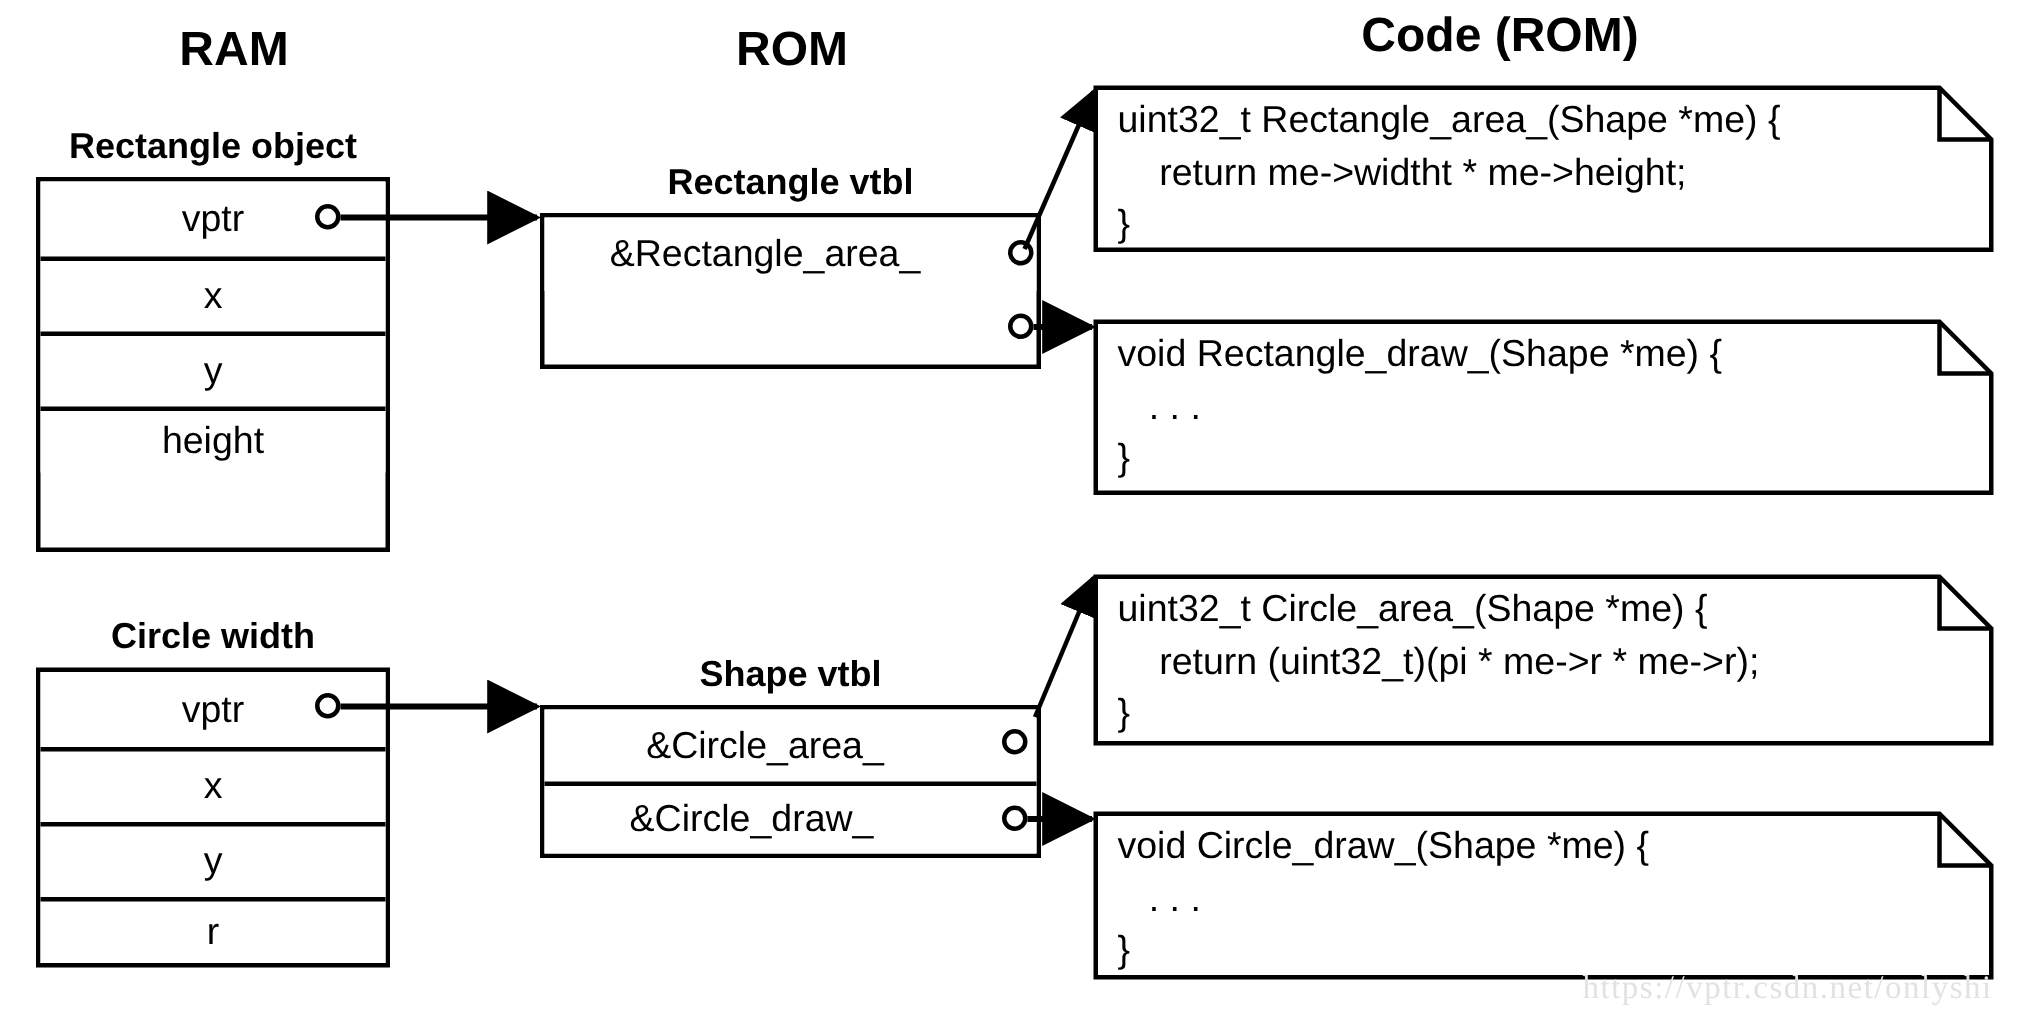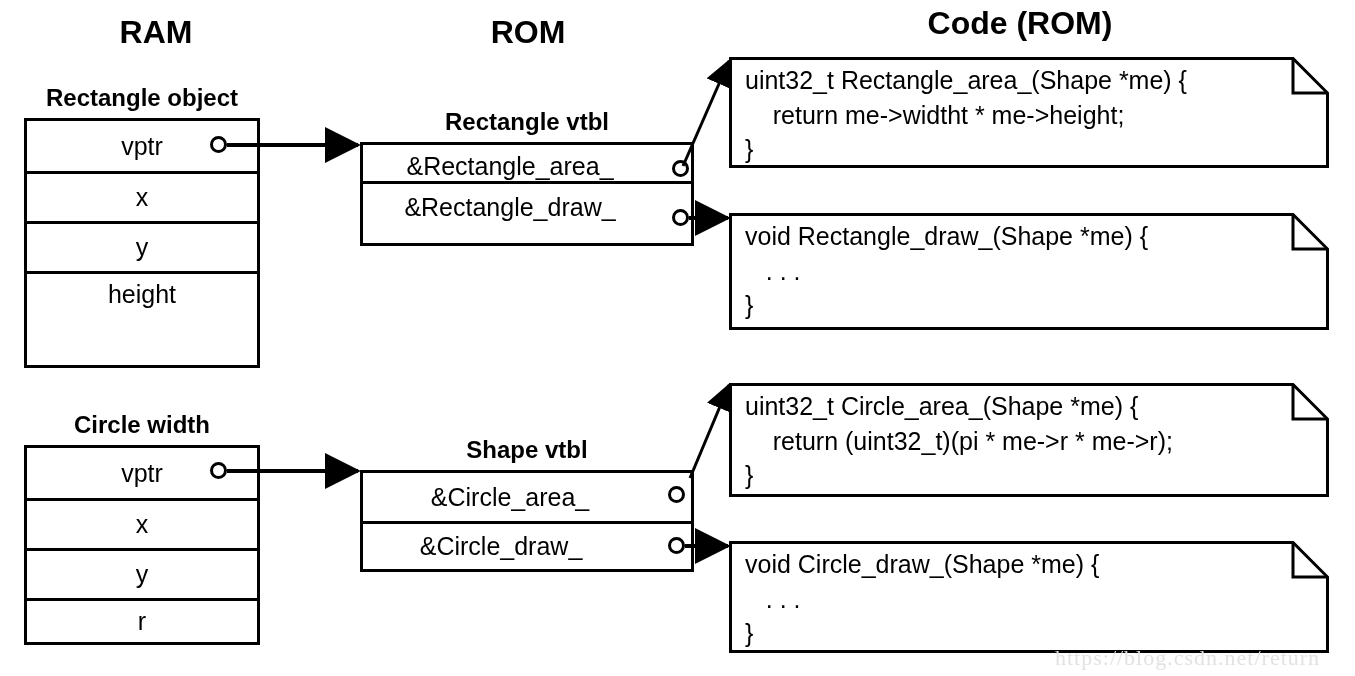--- a/index.html
+++ b/index.html
@@ -106,21 +106,21 @@
     font-family: "Liberation Serif", serif;
   }
 </style>
 </head>
 <body>
 
 <div id="canvas">
 
   <div class="col-header" style="left:92px; top:16px; width:128px;">RAM</div>
   <div class="col-header" style="left:464px; top:16px; width:128px;">ROM</div>
-  <div class="col-header" style="left:880px; top:7px; width:280px;">Code (ROM)</div>
+  <div class="col-header" style="left:860px; top:7px; width:280px;">Code (ROM)</div>
 
   <div class="box-title" style="left:24px; top:86px; width:236px;">Rectangle object</div>
 
   <div class="mem-table" style="left:24px; top:118px; width:236px; height:250px;">
     <div class="mem-row" style="height:50px;">
       <span class="cell-text">vptr</span>
     </div>
     <div class="mem-row" style="height:50px;">
       <span class="cell-text">x</span>
     </div>
@@ -147,25 +147,22 @@
     </div>
     <div class="mem-row" style="height:44px;">
       <span class="cell-text">r</span>
     </div>
   </div>
   <div class="ptr-dot" style="left:210px; top:462px;"></div>
 
   <div class="box-title" style="left:360px; top:110px; width:334px;">Rectangle vtbl</div>
 
   <div class="mem-table" style="left:360px; top:142px; width:334px; height:104px;">
-    <div class="mem-row" style="height:36px;align-items:flex-end;">
+    <div class="mem-row" style="height:49px;">
       <span class="cell-text" style="margin-right:34px;">&amp;Rectangle_area_</span>
-    </div>
-    <div class="mem-row" style="height:49px;">
-      <span class="cell-text" style="margin-right:34px;">&amp;Rectangle_draw_</span>
     </div>
   </div>
   <div class="ptr-dot" style="left:672px; top:160px;"></div>
   <div class="ptr-dot" style="left:672px; top:209px;"></div>
 
   <div class="box-title" style="left:360px; top:438px; width:334px;">Shape vtbl</div>
 
   <div class="mem-table" style="left:360px; top:470px; width:334px; height:102px;">
     <div class="mem-row" style="height:48px;">
       <span class="cell-text" style="margin-right:34px;">&amp;Circle_area_</span>
@@ -230,15 +227,15 @@
 
     <line x1="683" y1="166" x2="729" y2="61" stroke="#000000" stroke-width="3" marker-end="url(#arrowhead)"></line>
 
     <line x1="689" y1="218" x2="728" y2="218" stroke="#000000" stroke-width="4" marker-end="url(#arrowhead)"></line>
 
     <line x1="690" y1="478" x2="729" y2="385" stroke="#000000" stroke-width="3" marker-end="url(#arrowhead)"></line>
 
     <line x1="685" y1="546" x2="728" y2="546" stroke="#000000" stroke-width="4" marker-end="url(#arrowhead)"></line>
   </svg>
 
-  <div class="watermark" style="left:1055px; top:645px;">https://blog.csdn.net/return</div>
+  <div class="watermark" style="left:1055px; top:645px;">https://vptr.csdn.net/onlyshi</div>
 
 </div>
 
 </body></html>

